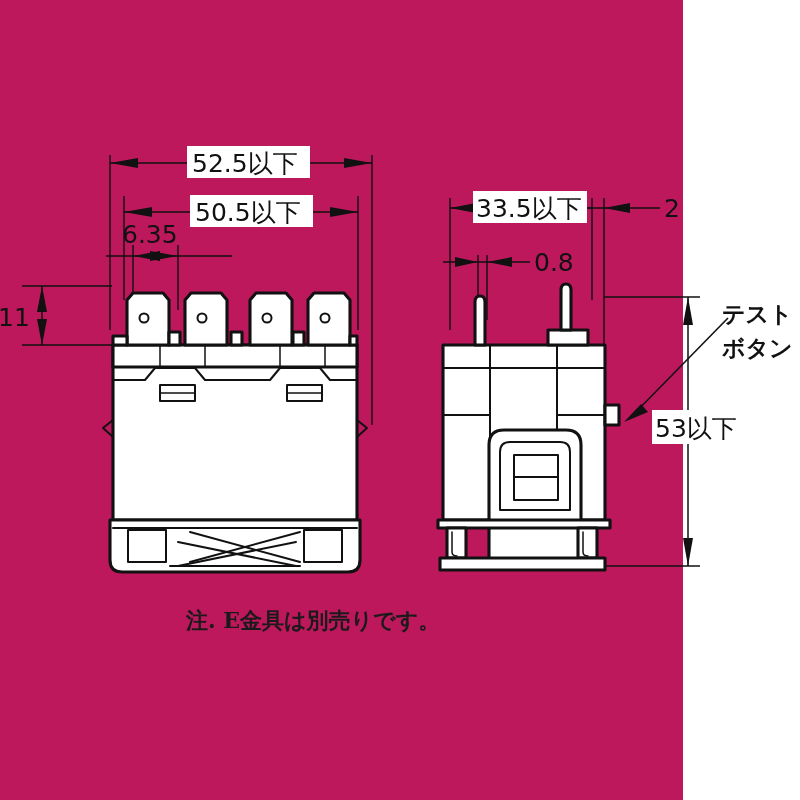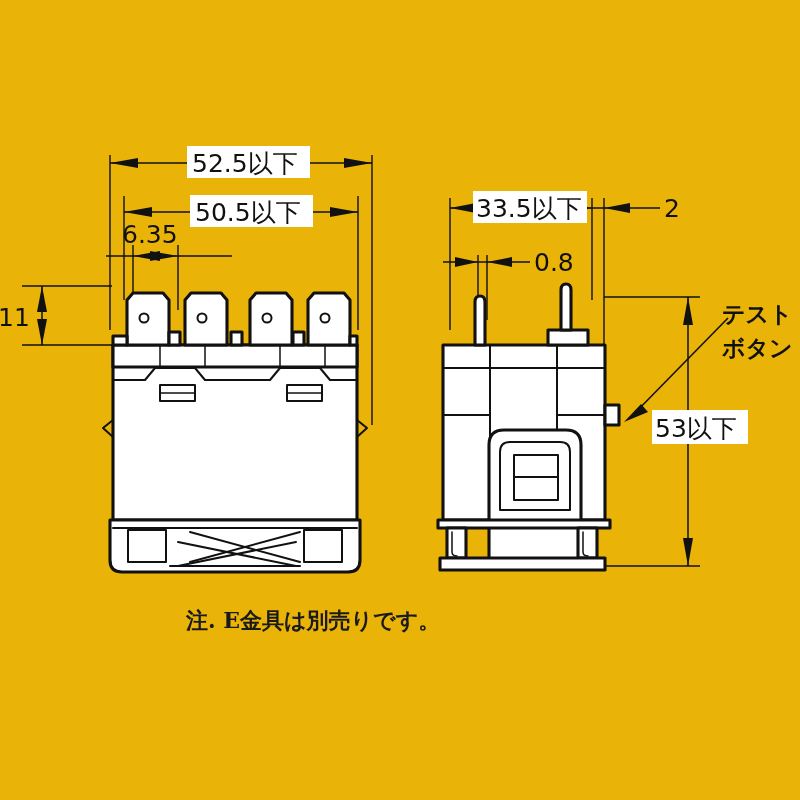--- a/index.html
+++ b/index.html
@@ -9,23 +9,23 @@
     background: #ffffff;
   }
   body {
     width: 800px;
     height: 800px;
     font-family: "Liberation Sans", sans-serif;
     overflow: hidden;
   }
   #drawing-root {
     position: relative;
-    width: 800px;
+    width: 683px;
     height: 800px;
-    background: #eab308;
+    background: #be185d;
   }
   svg#drawing-canvas {
     position: absolute;
     top: 0;
     left: 0;
     width: 800px;
     height: 800px;
     display: block;
   }
   .outline {

